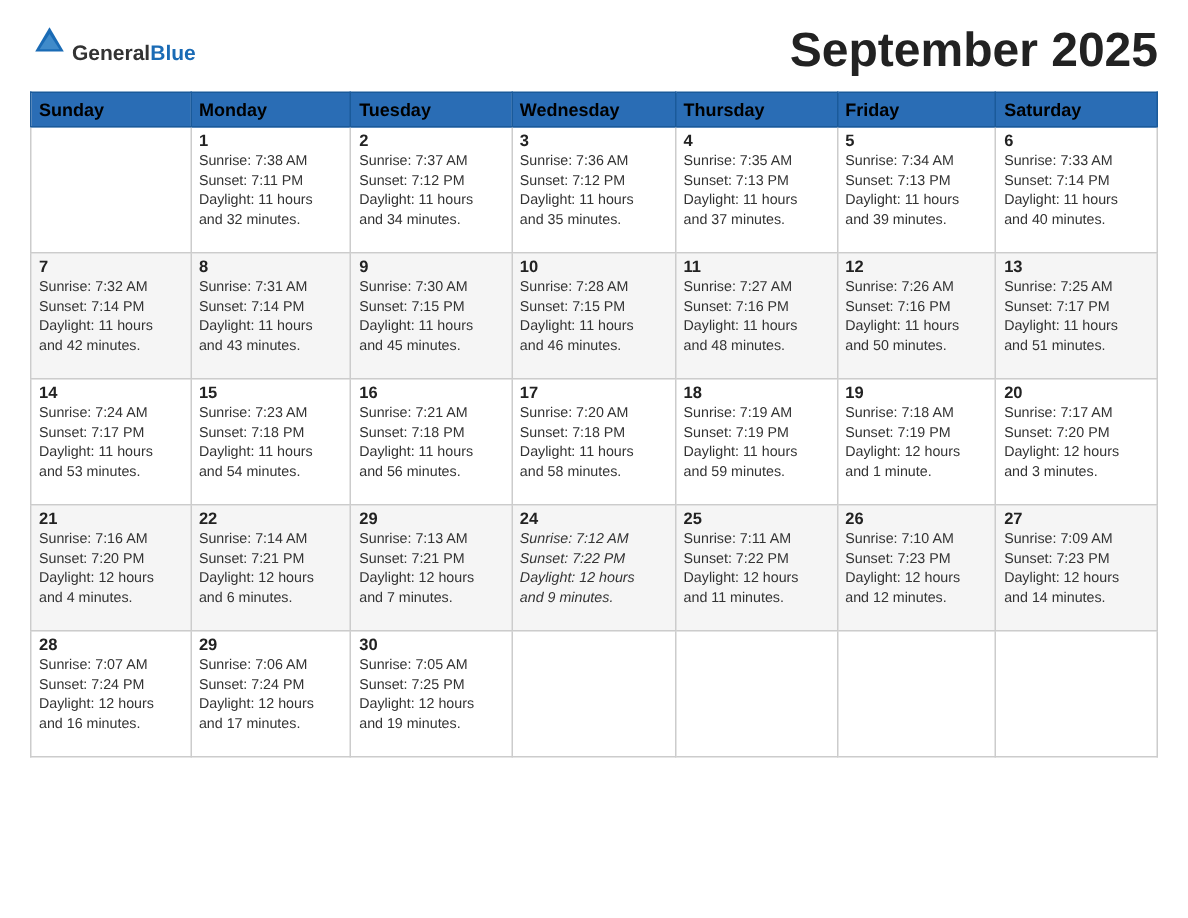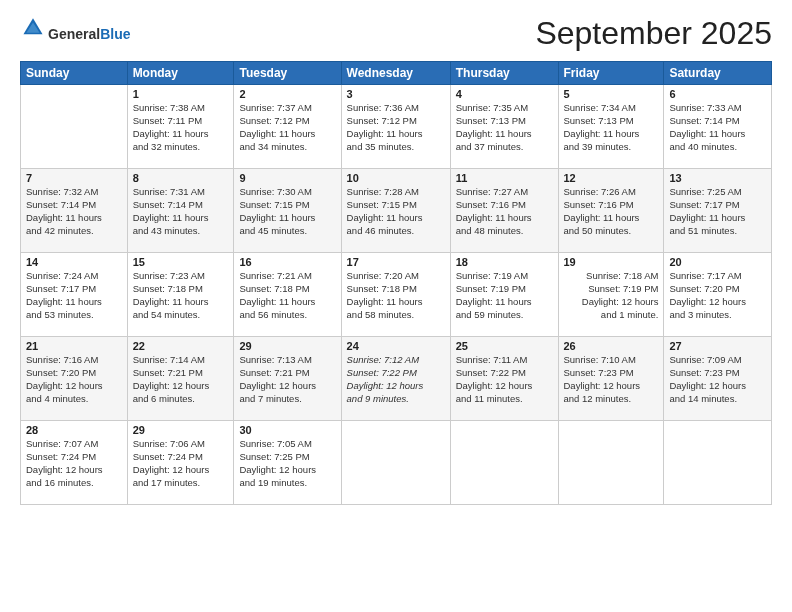--- a/index.html
+++ b/index.html
@@ -28,36 +28,36 @@
     .logo-icon {
       width: 22px;
       height: 22px;
       margin-left: 2px;
     }
     .title-block {
       text-align: right;
     }
     .month-title {
       font-size: 32px;
-      font-weight: normal;
+      font-weight: bold;
       color: #222;
       line-height: 1.1;
     }
     .subtitle {
       font-size: 13px;
       color: #444;
     }
     .calendar {
       width: 100%;
       border-collapse: collapse;
       border: 1px solid #ccc;
     }
     .calendar th {
       background: #2a6db5;
-      color: #ffffff;
+      color: #000000;
       font-size: 12px;
       font-weight: bold;
       padding: 4px 5px;
       border: 1px solid #1a5a9a;
       text-align: left;
     }
     .calendar td {
       border: 1px solid #ccc;
       vertical-align: top;
       padding: 3px 5px;
@@ -247,21 +247,21 @@
           </td>
           <td>
             <span class="day-num">18</span>
             <div class="day-info" style="white-space: pre-line;">Sunrise: 7:19 AM
 Sunset: 7:19 PM
 Daylight: 11 hours
 and 59 minutes.</div>
           </td>
           <td>
             <span class="day-num">19</span>
-            <div class="day-info" style="white-space: pre-line; text-align: right;">Sunrise: 7:18 AM
+            <div class="day-info" style="white-space: pre-line;">Sunrise: 7:18 AM
 Sunset: 7:19 PM
 Daylight: 12 hours
 and 1 minute.</div>
           </td>
           <td>
             <span class="day-num">20</span>
             <div class="day-info" style="white-space: pre-line;">Sunrise: 7:17 AM
 Sunset: 7:20 PM
 Daylight: 12 hours
 and 3 minutes.</div>

